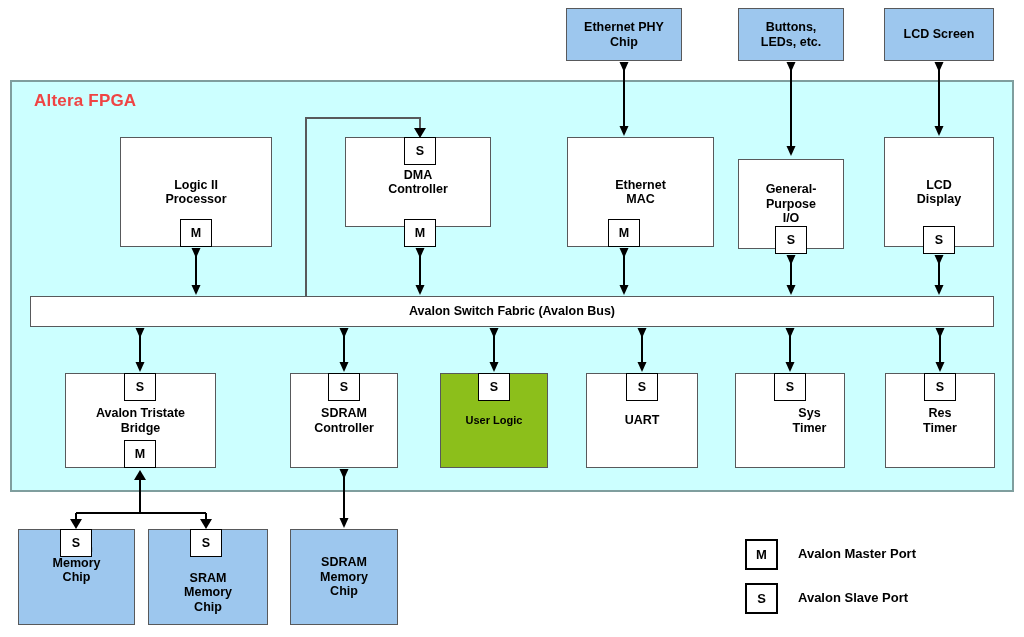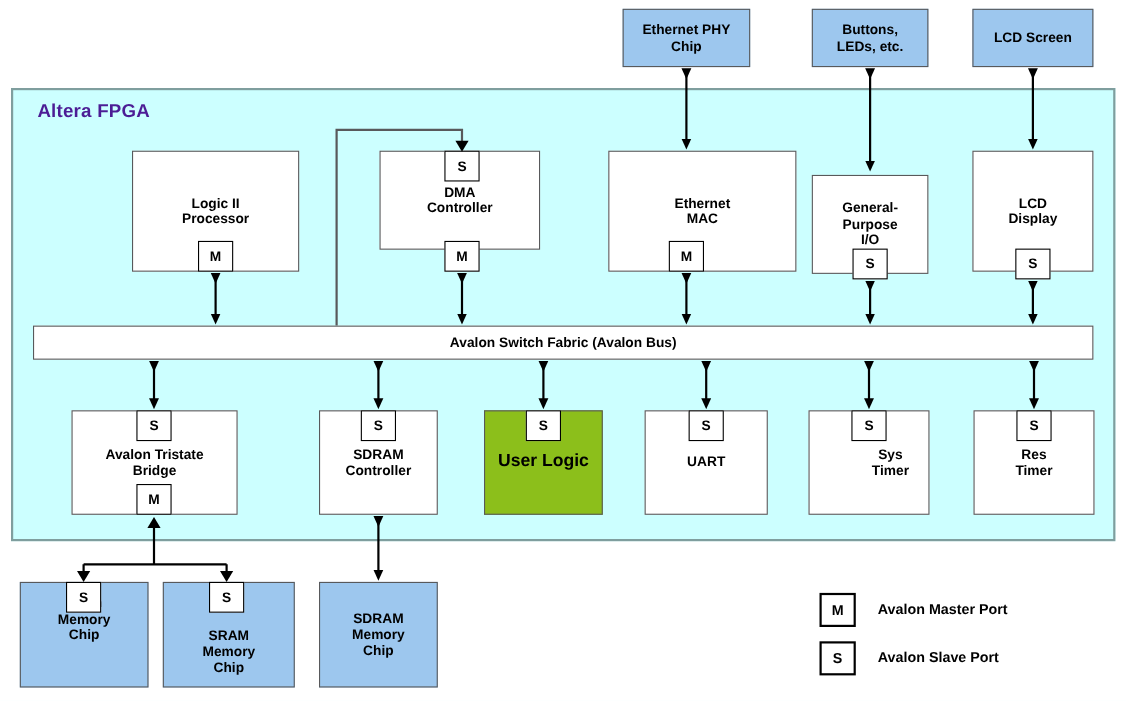--- a/index.html
+++ b/index.html
@@ -31,35 +31,35 @@
 
   
   .fpga {
     background: #CCFFFF;
     border: 2px solid #7F9E9E;
   }
   .fpga-title {
     position: absolute;
     font-size: 17px;
     font-weight: bold;
-    color: #4c1d95;
+    color: #ef4444;
     letter-spacing: 0.2px;
   }
 
   
   .core {
     background: #FFFFFF;
     border: 1.5px solid #58595B;
     font-size: 12.5px;
   }
   
   .userlogic {
     background: #8CBF1B;
     border: 1.5px solid #58595B;
-    font-size: 16px;
+    font-size: 11px;
   }
   
   .chip {
     background: #9DC7EE;
     border: 1.5px solid #58595B;
     font-size: 12.5px;
   }
   
   .busbar {
     background: #FFFFFF;
@@ -138,21 +138,21 @@
     <span style="white-space:pre-line;">DMA
 Controller</span>
   </div>
   <div class="port" style="left:404px; top:137px; width:32px; height:28px;">
     <span>S</span>
   </div>
   <div class="port" style="left:404px; top:219px; width:32px; height:28px;">
     <span>M</span>
   </div>
 
-  <div class="blk core" style="left:553px; top:137px; width:171px; height:110px;">
+  <div class="blk core" style="left:567px; top:137px; width:147px; height:110px;">
     <span style="white-space:pre-line;">Ethernet
 MAC</span>
   </div>
   <div class="port" style="left:608px; top:219px; width:32px; height:28px;">
     <span>M</span>
   </div>
 
   <div class="blk core" style="left:738px; top:159px; width:106px; height:90px;">
     <span style="white-space:pre-line;">General-
 Purpose

